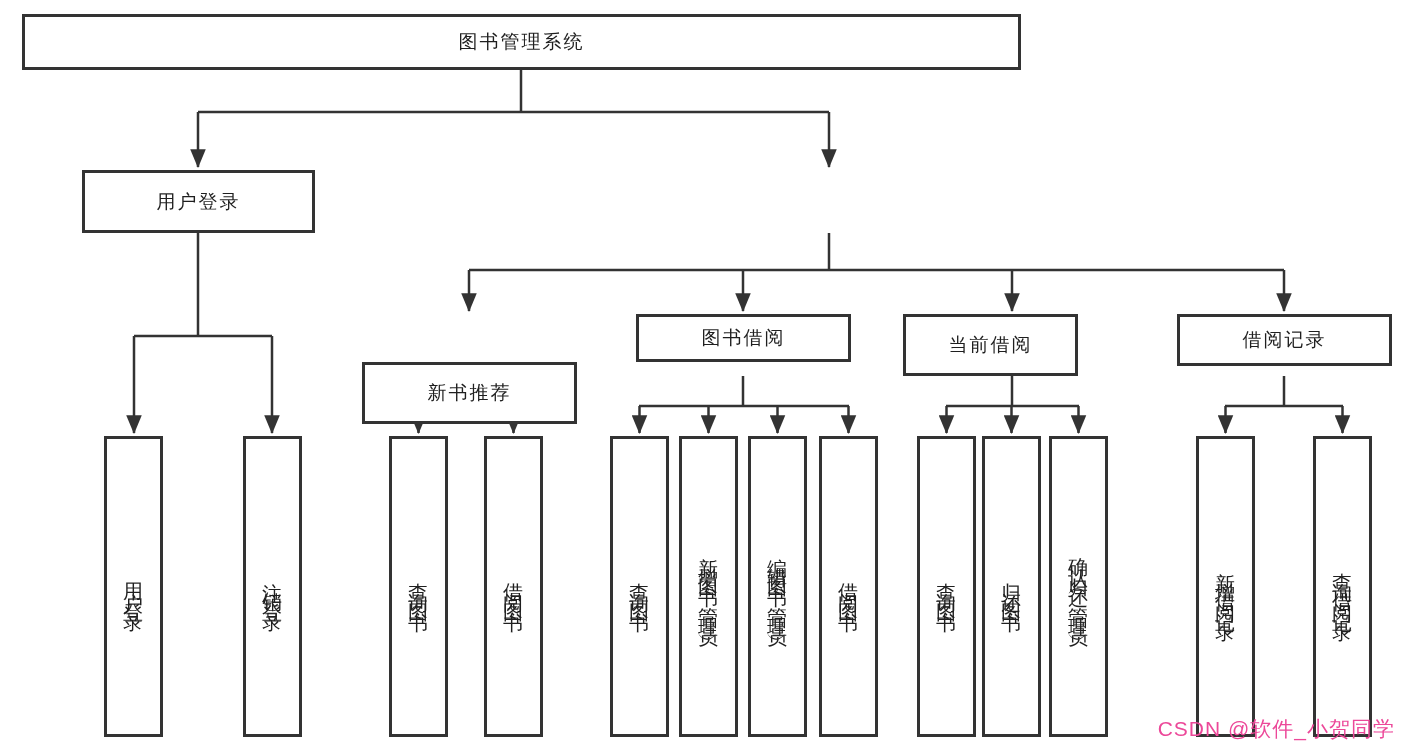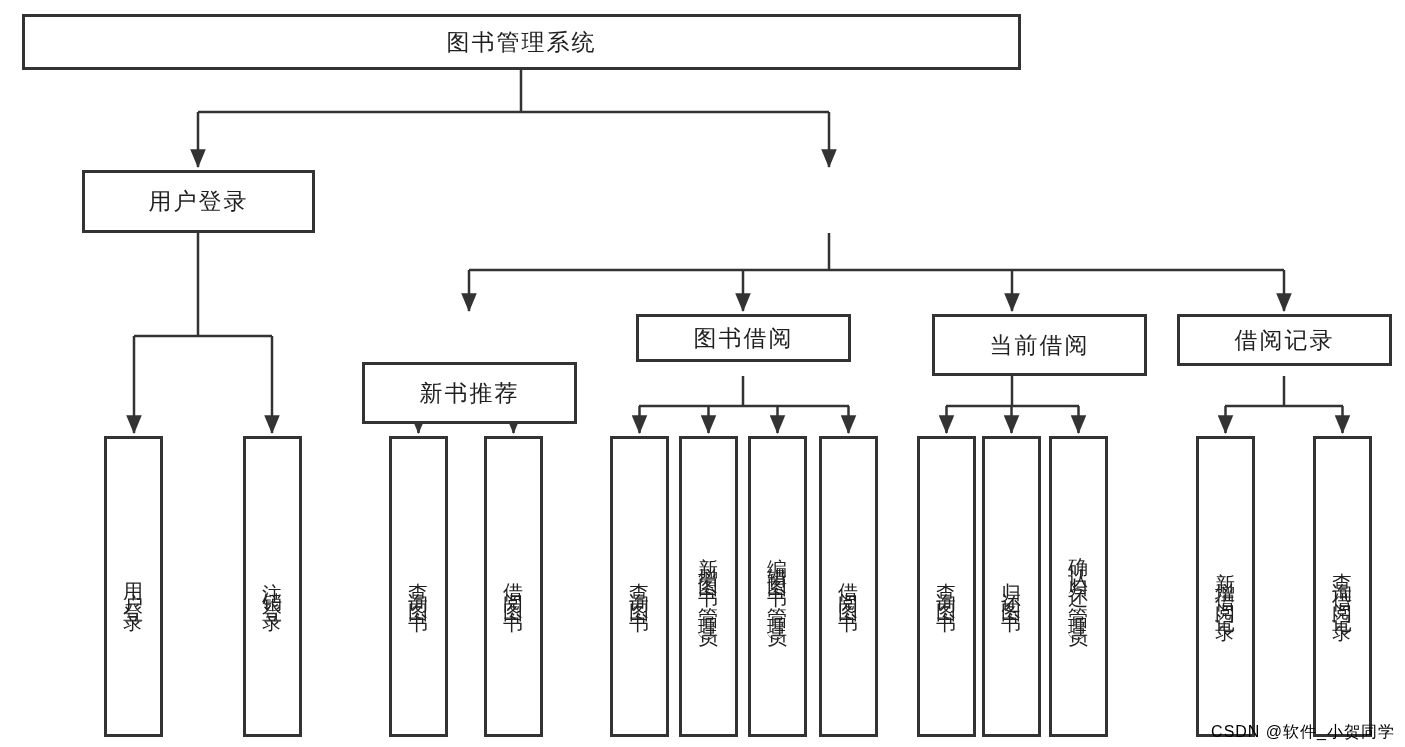--- a/index.html
+++ b/index.html
@@ -25,43 +25,43 @@
     position: absolute;
     box-sizing: border-box;
     border: 3px solid #333333;
     background: #ffffff;
     display: flex;
     align-items: center;
     justify-content: center;
     color: #1f1f1f;
   }
   .h-box {
-    font-size: 23px;
+    font-size: 19px;
     letter-spacing: 2px;
     white-space: nowrap;
   }
   .leaf {
     width: 59px;
     top: 436px;
     height: 301px;
   }
   .v-text {
     writing-mode: vertical-lr;
     text-orientation: mixed;
     font-size: 20px;
     letter-spacing: 10px;
     line-height: 1;
     white-space: nowrap;
   }
   .watermark {
     position: absolute;
     right: 10px;
     bottom: 4px;
-    font-size: 16px;
-    color: #000000;
+    font-size: 21px;
+    color: #ec4899;
     letter-spacing: 1px;
     white-space: nowrap;
   }
 </style>
 </head>
 <body>
 
 <div class="canvas">
 
   <svg class="wires" width="1405" height="747" viewBox="0 0 1405 747">
@@ -113,21 +113,21 @@
       <path d="M1342.5 406 V433" marker-end="url(#arrow)"></path>
     </g>
   </svg>
 
   <div class="box h-box" style="left:22px; top:14px; width:999px; height:56px;">图书管理系统</div>
 
   <div class="box h-box" style="left:82px; top:170px; width:233px; height:63px;">用户登录</div>
 
   <div class="box h-box" style="left:362px; top:314px; width:215px; height:62px;margin-top:48px;">新书推荐</div>
   <div class="box h-box" style="left:636px; top:314px; width:215px; height:48px;">图书借阅</div>
-  <div class="box h-box" style="left:932px; top:314px; width:215px; height:62px;">当前借阅</div>
+  <div class="box h-box" style="left:903px; top:314px; width:175px; height:62px;">当前借阅</div>
   <div class="box h-box" style="left:1177px; top:314px; width:215px; height:52px;">借阅记录</div>
 
   <div class="box leaf" style="left:104px;">
     <span class="v-text">用户登录</span>
   </div>
   <div class="box leaf" style="left:243px;">
     <span class="v-text">注销登录</span>
   </div>
 
   <div class="box leaf" style="left:389px;">

